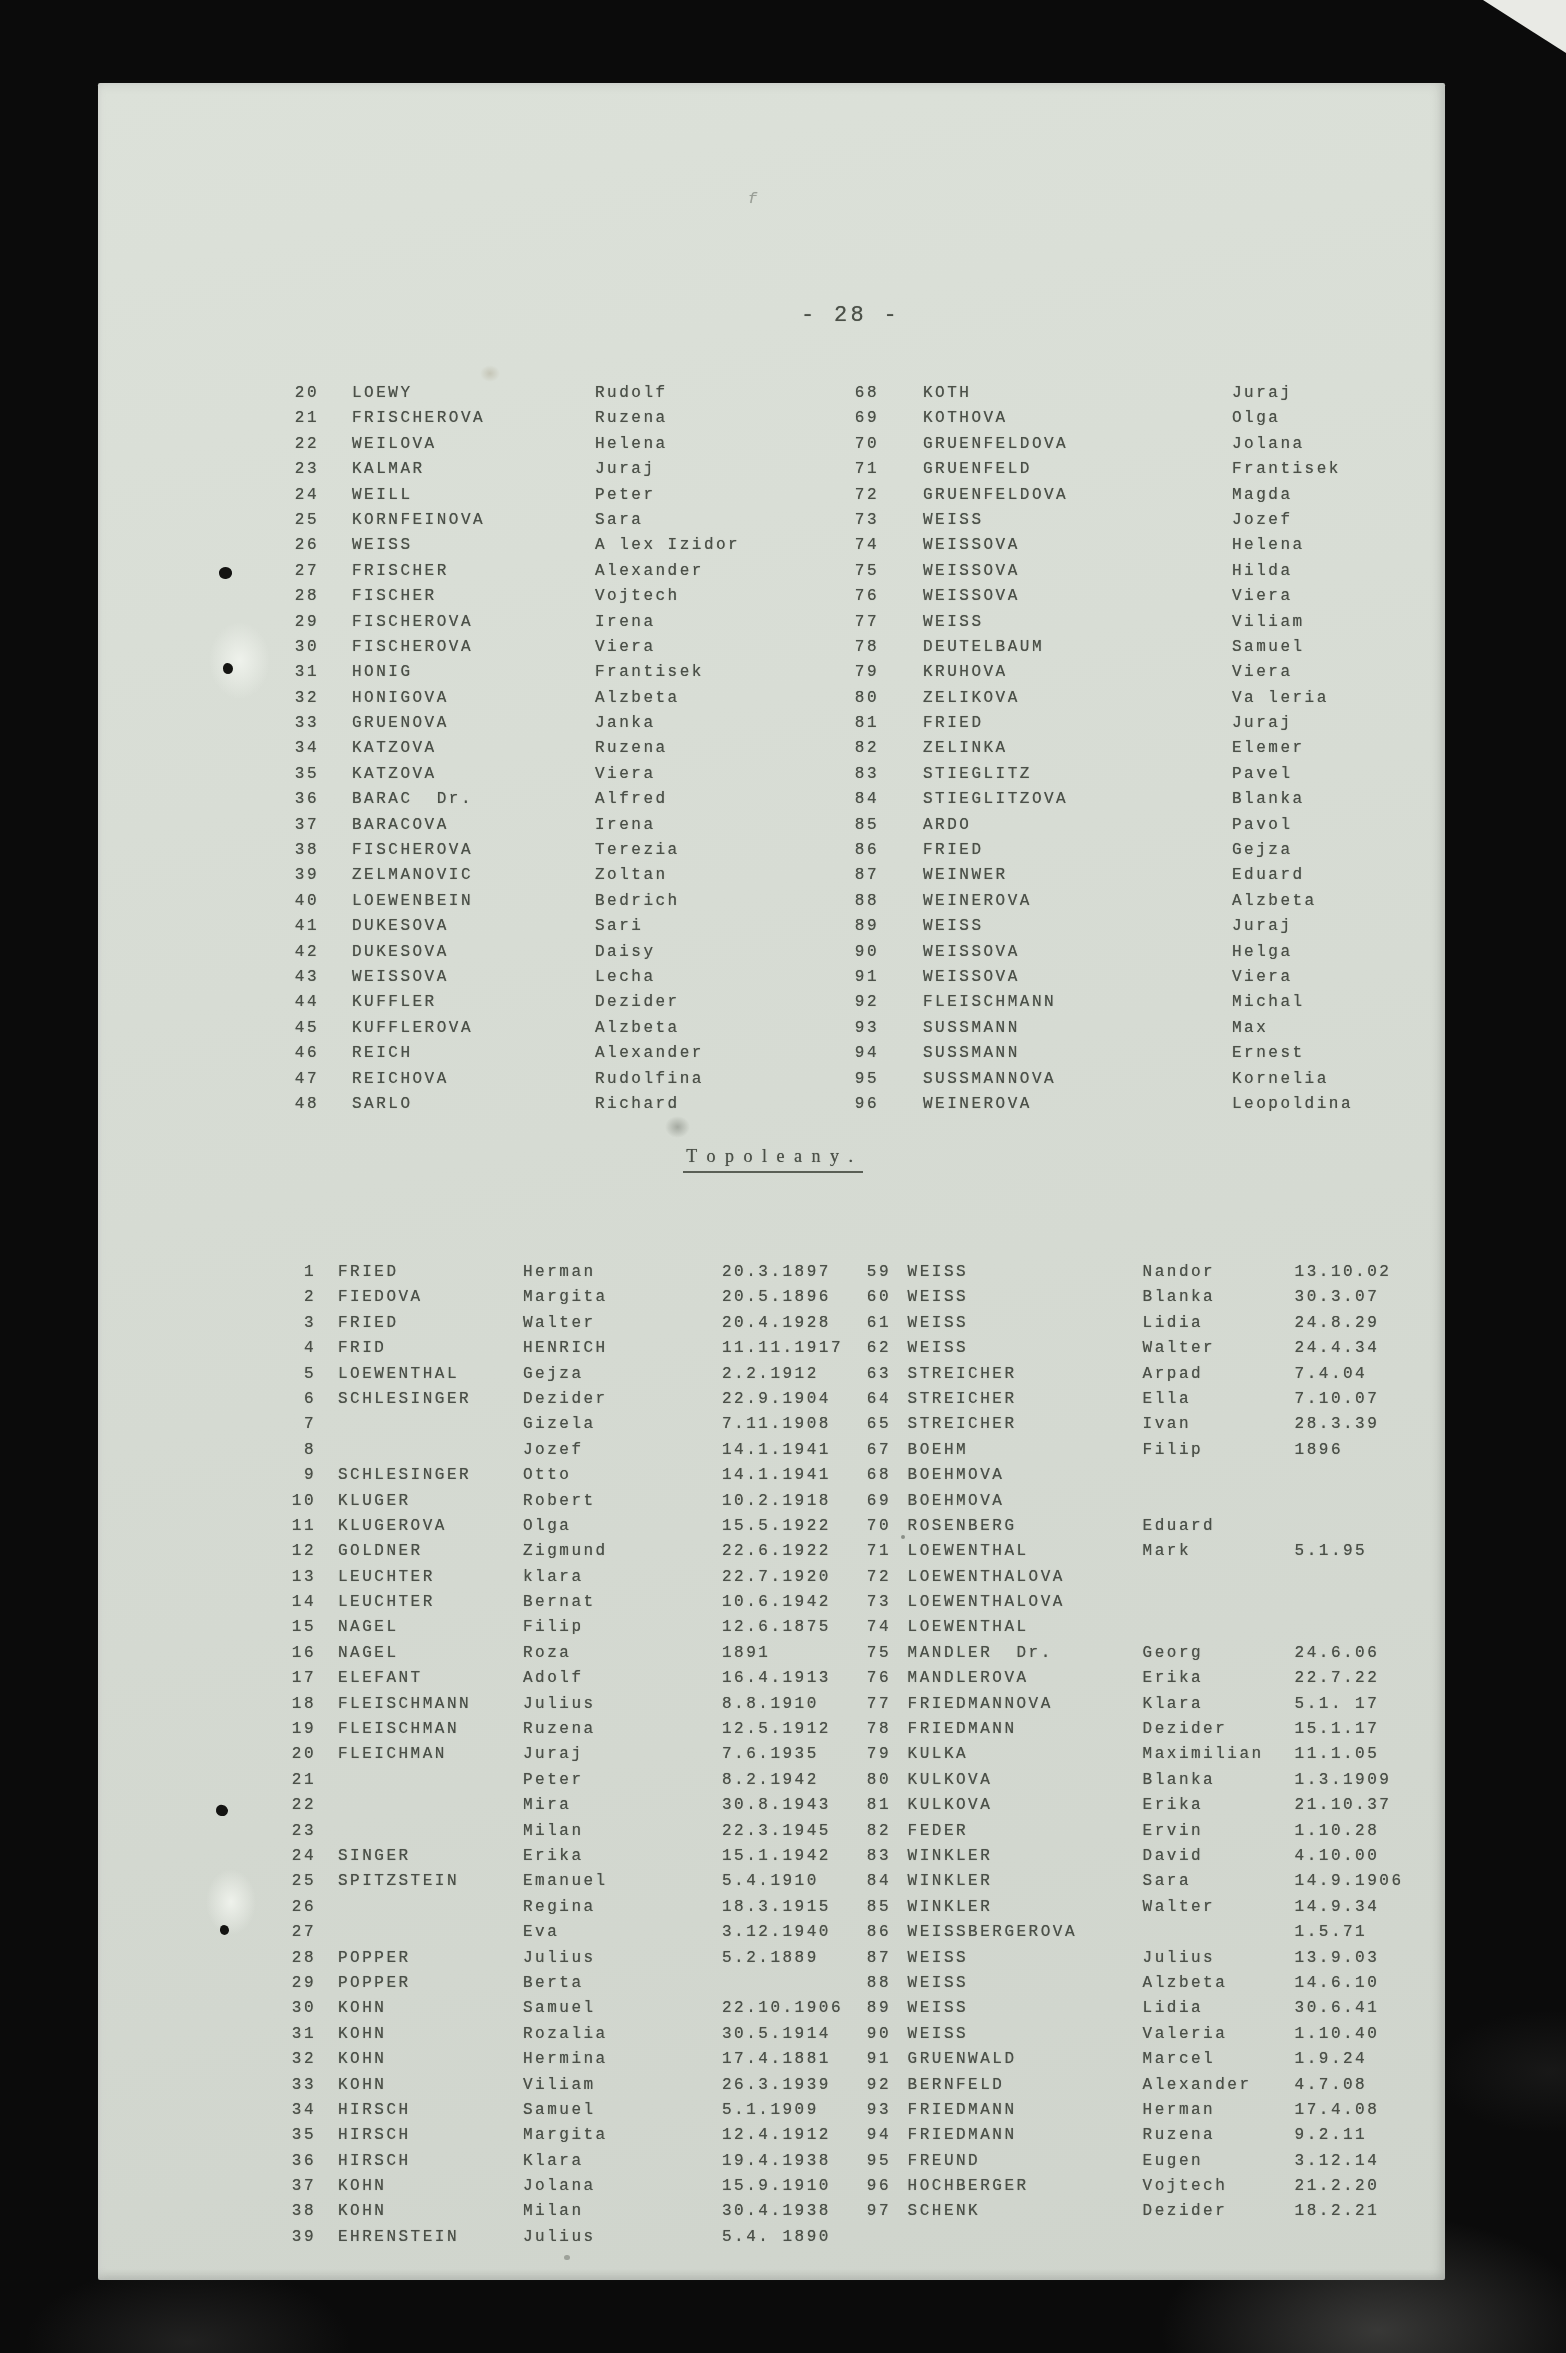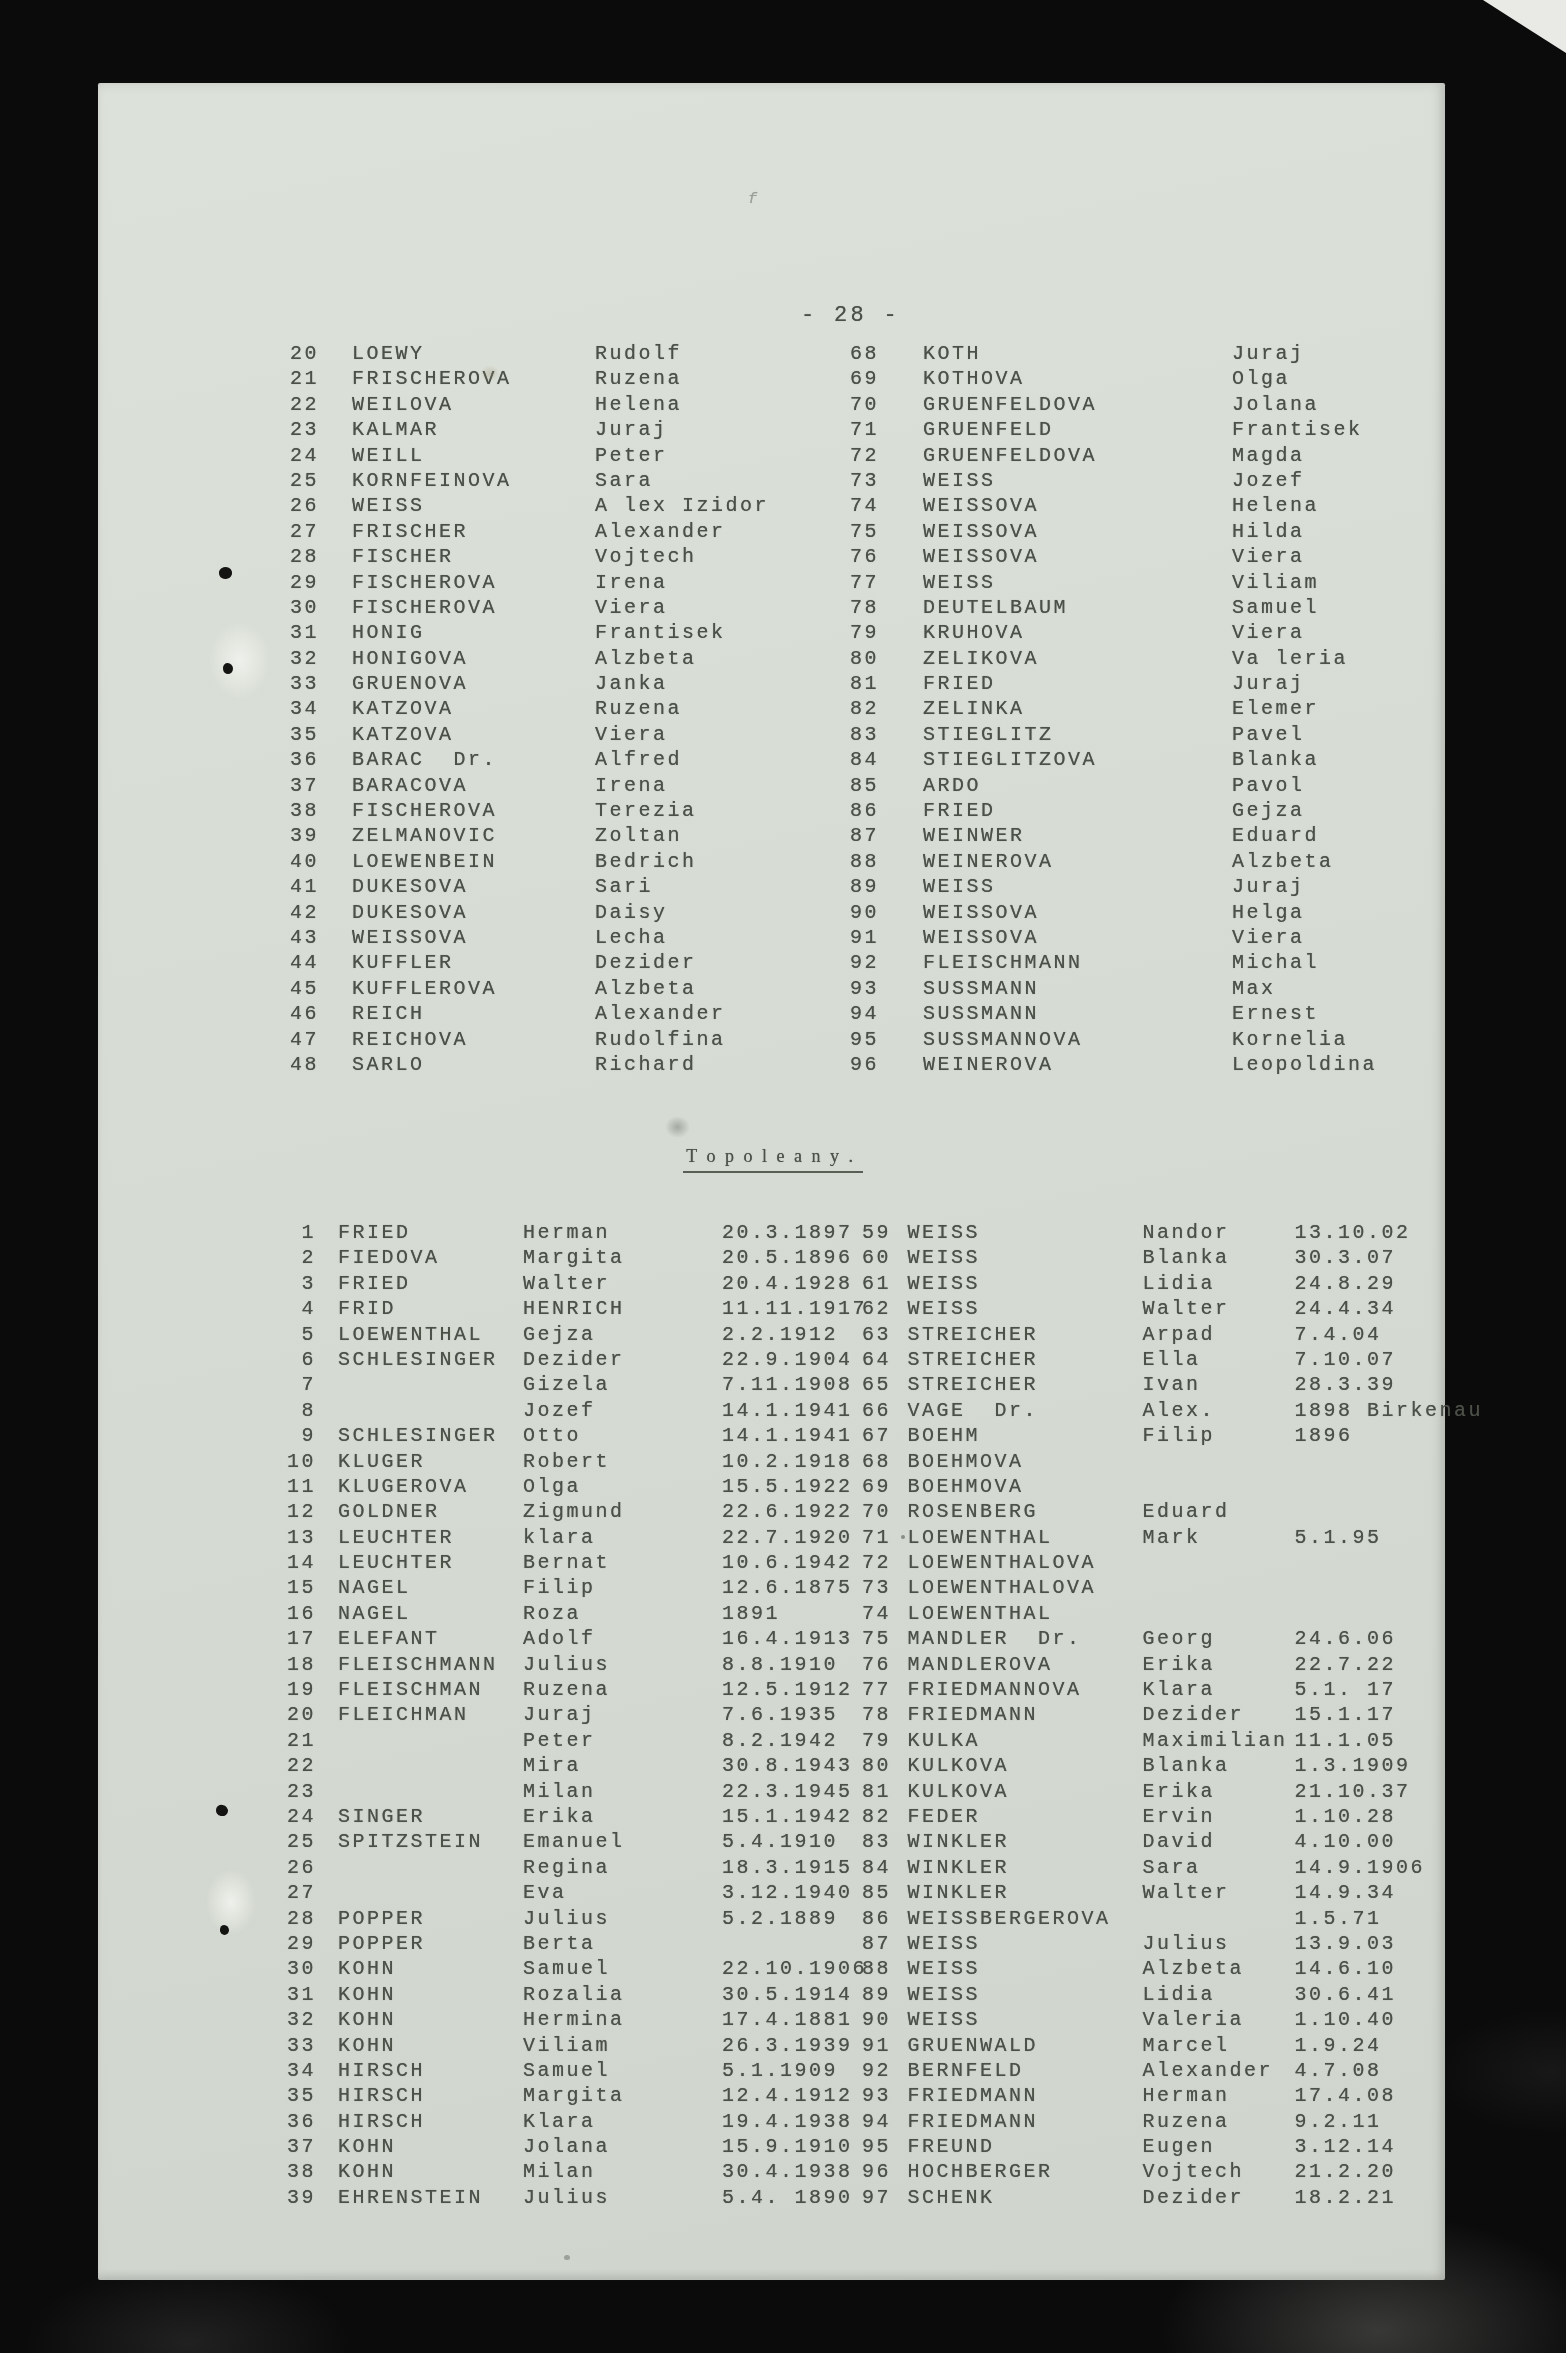--- a/index.html
+++ b/index.html
@@ -10,21 +10,21 @@
       radial-gradient(166px 88px at 99% 88%, rgba(70,70,68,0.22), rgba(0,0,0,0) 70%),
       #0b0b0b;
     font-family:"Liberation Mono","DejaVu Sans Mono",monospace;}
   #corner-wedge{position:absolute;right:0;top:0;width:83px;height:53px;
     background:#e9eae5;clip-path:polygon(100% 0,0 0,100% 100%);}
   #paper{position:absolute;left:98px;top:83px;width:1347px;height:2197px;border-radius:2.2px;
     background:linear-gradient(168deg,#dce1d9 0%,#d7dcd4 38%,#d3d8d0 72%,#cfd4cc 100%);
     box-shadow:inset -4.4px 0 12px rgba(0,0,0,0.13), inset 0 -2.8px 8.8px rgba(0,0,0,0.10),
                inset 2.2px 1.7px 7.7px rgba(255,255,255,0.35), 0 0 1.1px rgba(255,255,255,0.10);}
   .txt{color:#4b5048;text-shadow:0 0 0.7px rgba(75,80,72,0.75);}
-  .list{position:absolute;font-size:20px;line-height:25.4px;letter-spacing:2.5px;white-space:nowrap;}
+  .list{position:absolute;font-size:16px;line-height:25.4px;letter-spacing:2.5px;white-space:nowrap;margin-top:40px;}
   .row{display:flex;height:25.4px;align-items:baseline;}
   .row span{white-space:pre;flex:none;}
   .c-num{text-align:right;}
   #top-left{left:191px;top:258px;}
   #top-left .c-num{width:30px;}
   #top-left .c-sur{margin-left:33px;width:243px;}
   #top-right{left:752px;top:258px;}
   #top-right .c-num{width:29px;}
   #top-right .c-sur{margin-left:44px;width:309px;}
   #bottom-left{left:177px;top:1137px;}
@@ -637,26 +637,20 @@
           <span class="c-first">Ella</span>
           <span class="c-date">7.10.07</span>
         </div>
         <div class="row">
           <span class="c-num">65</span>
           <span class="c-sur">STREICHER</span>
           <span class="c-first">Ivan</span>
           <span class="c-date">28.3.39</span>
         </div>
         <div class="row">
-          <span class="c-num">66</span>
-          <span class="c-sur">VAGE  Dr.</span>
-          <span class="c-first">Alex.</span>
-          <span class="c-date">1898 Birkenau</span>
-        </div>
-        <div class="row">
           <span class="c-num">67</span>
           <span class="c-sur">BOEHM</span>
           <span class="c-first">Filip</span>
           <span class="c-date">1896</span>
         </div>
         <div class="row">
           <span class="c-num">68</span>
           <span class="c-sur">BOEHMOVA</span>
           <span class="c-first"></span>
           <span class="c-date"></span>

